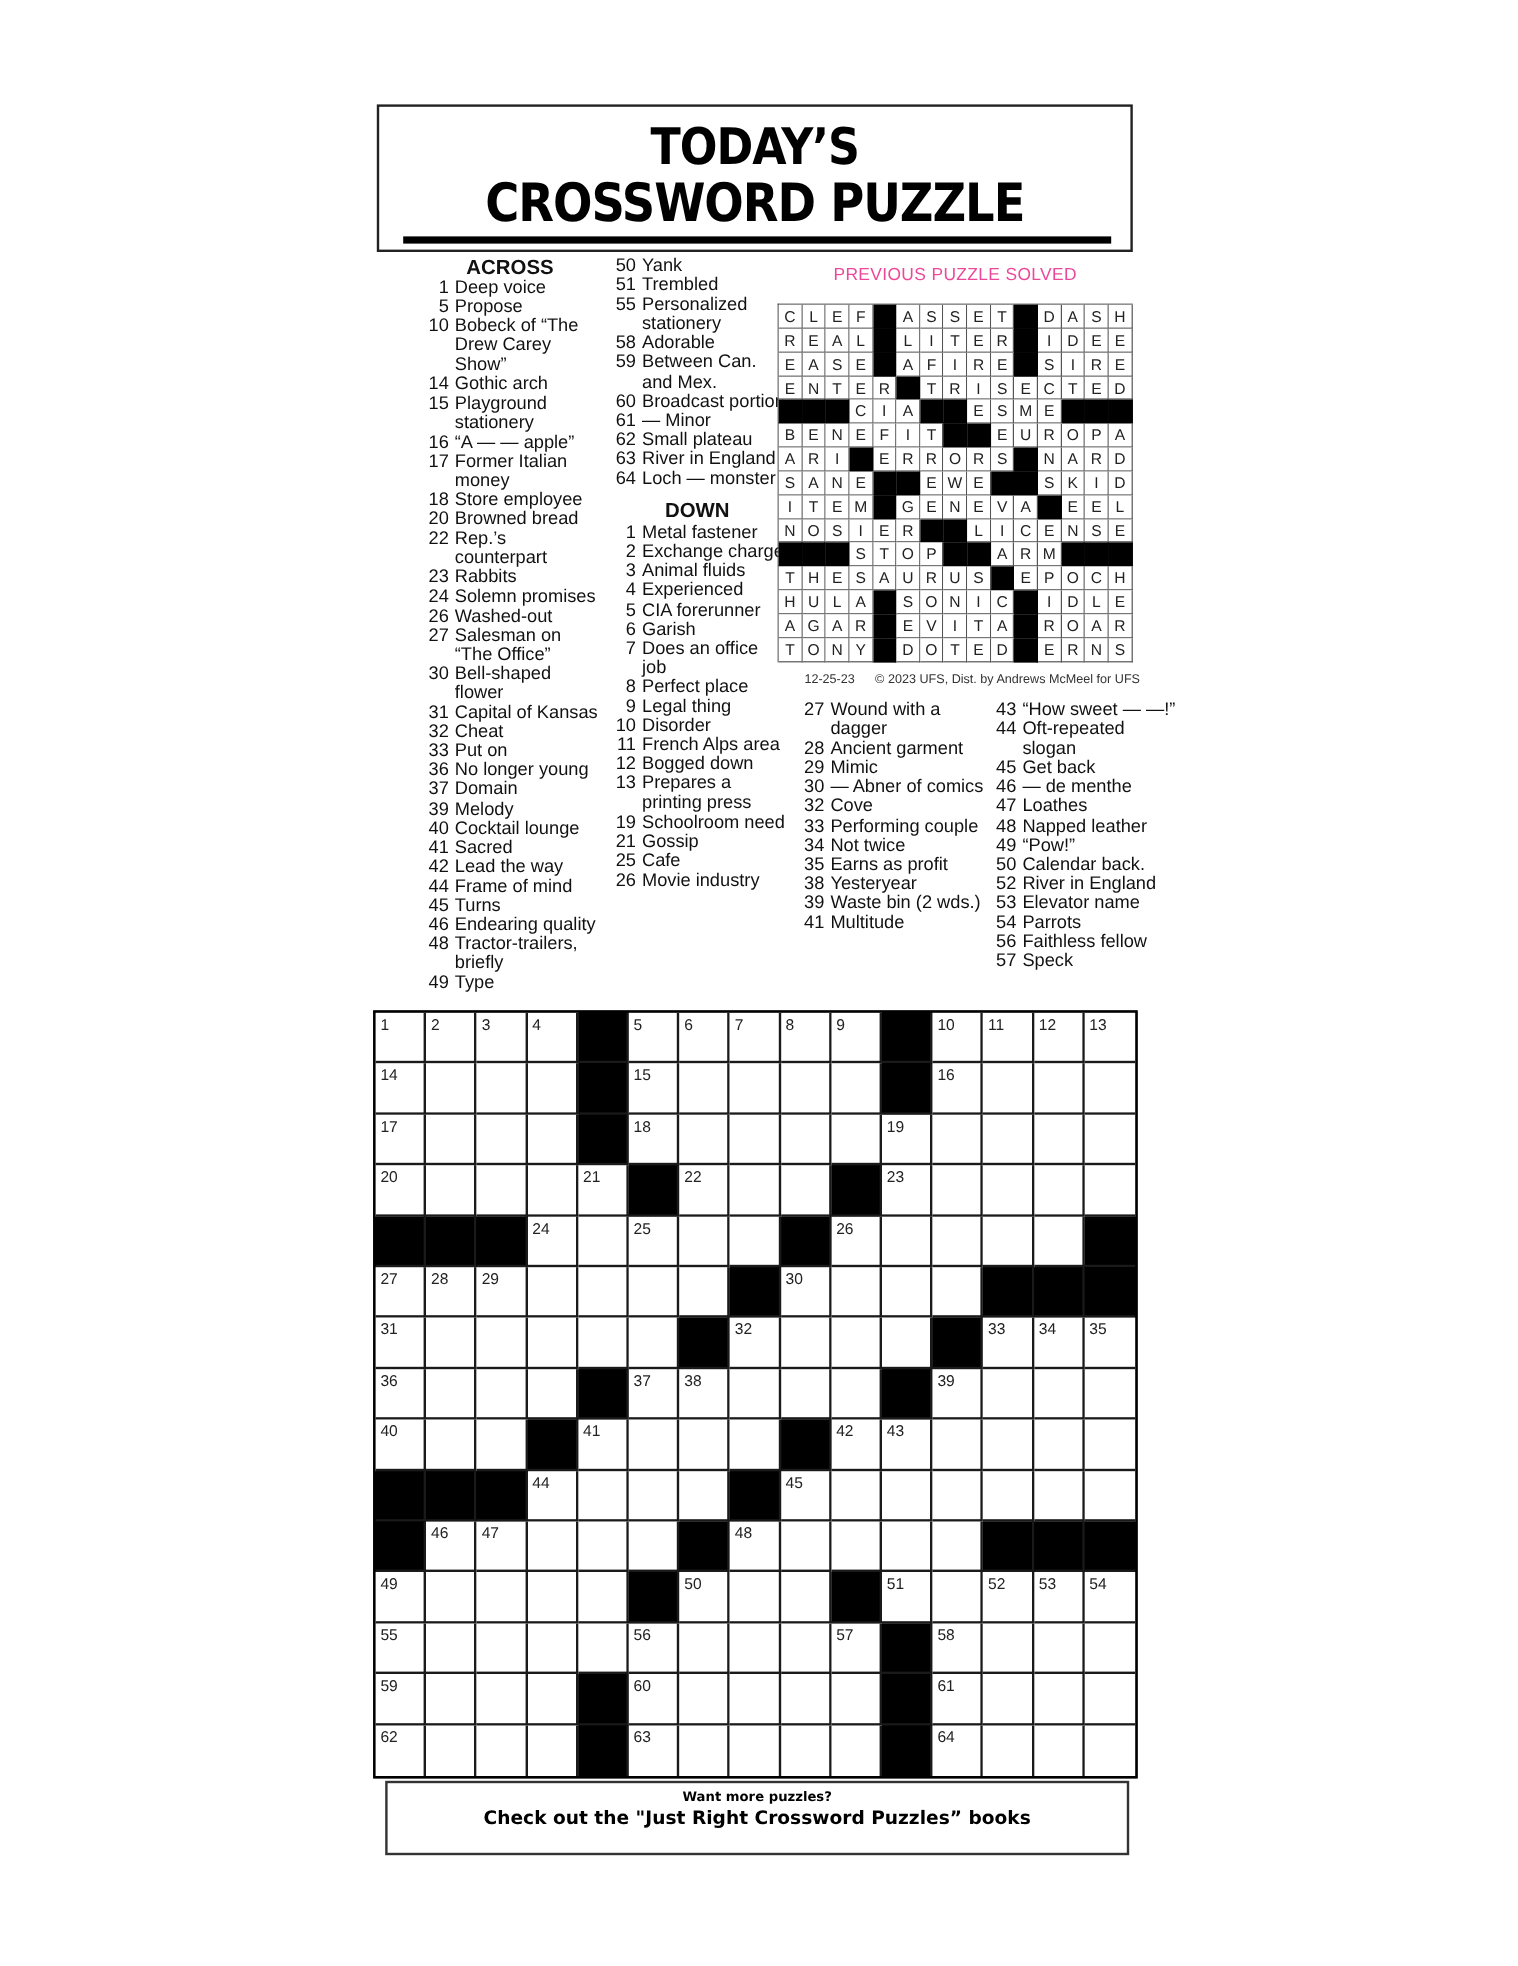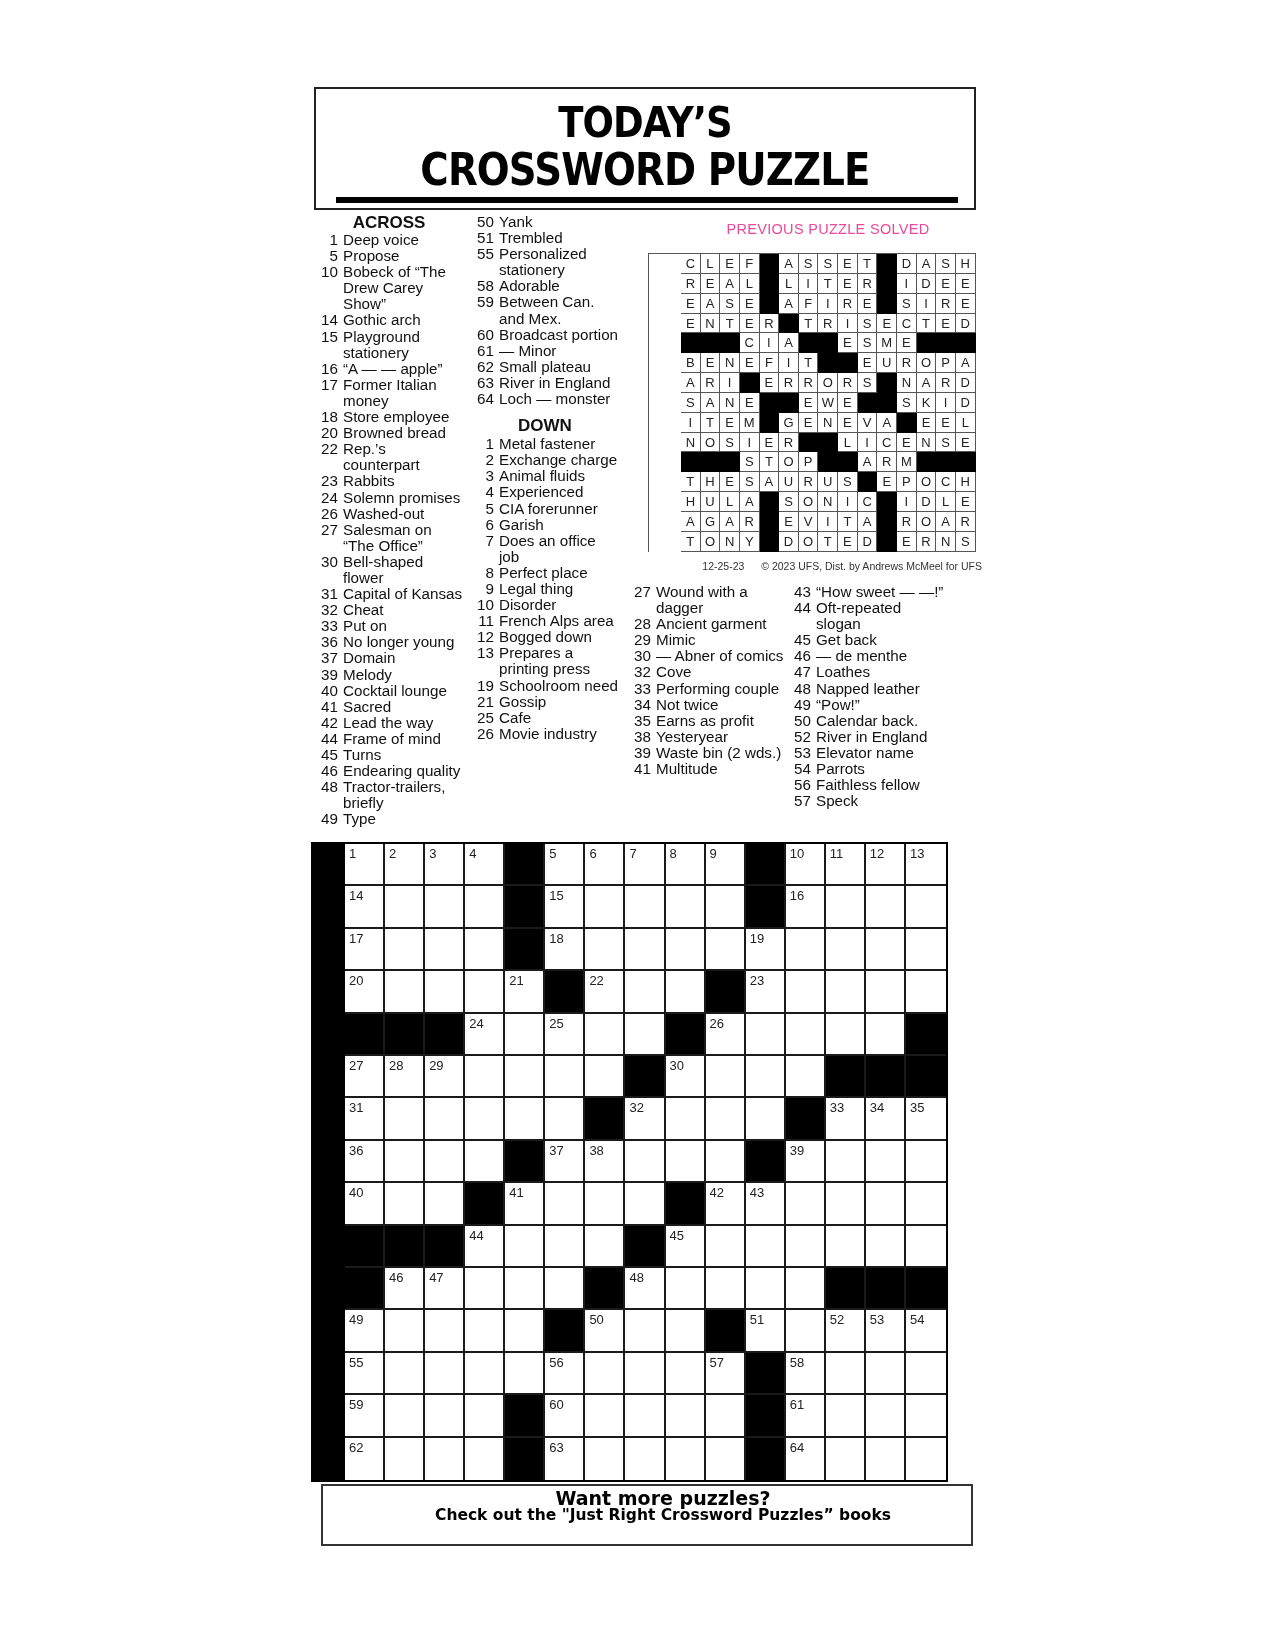--- a/index.html
+++ b/index.html
@@ -1,31 +1,31 @@
 <!DOCTYPE html>
 <html><head>
 <meta charset="utf-8">
 <style>
   html, body { margin: 0; padding: 0; background: #ffffff; }
   body { width: 1265px; height: 1638px; position: relative; overflow: hidden;
          font-family: "Liberation Sans", sans-serif; color: #111; }
-  .abs { position: absolute; padding-left: 32px; }
+  .abs { position: absolute; }
 
   
   #title-box { left: 314px; top: 87px; width: 626px; height: 119px;
                border: 2px solid #222; box-sizing: content-box; }
   .title-line { position: absolute; left: 0; width: 100%; text-align: center;
                 font-family: "DejaVu Sans", sans-serif; font-weight: bold; color: #000;
                 letter-spacing: -1px; transform: scaleX(0.88); }
   #title-l1 { top: 12px; font-size: 42px; line-height: 44px; }
   #title-l2 { top: 58px; font-size: 44px; line-height: 46px; }
   #title-rule { position: absolute; left: 20px; right: 16px; top: 108px; height: 6px; background: #000; }
 
   
-  .clue-col { position: absolute; font-size: 15.2px; line-height: 16.1px; color: #111; }
+  .clue-col { position: absolute; font-size: 15.2px; line-height: 16.1px; color: #111; margin-left: 36px; }
   .clue-head { font-weight: bold; font-size: 17px; line-height: 18px; text-align: center; }
   .clue { display: flex; }
   .clue .num { width: 24px; text-align: right; padding-right: 5px; flex: none; }
   .clue .txt { flex: 1; }
   #col-across { left: 314px; top: 214px; width: 150px; }
   #col-2 { left: 470px; top: 214px; width: 150px; }
   #col-3 { left: 627px; top: 584px; width: 160px; }
   #col-4 { left: 787px; top: 584px; width: 160px; }
   #down-head { margin-top: 10px; margin-bottom: 1px; }
 
@@ -44,21 +44,21 @@
   #main-grid { left: 311px; top: 842px; width: 637px; height: 640px;
                display: grid; grid-template-columns: repeat(15, 1fr); grid-template-rows: repeat(15, 1fr);
                border: 2px solid #000; box-sizing: border-box; background: #000; gap: 0; }
   .mcell { position: relative; background: #fff; border-right: 2px solid #1a1a1a; border-bottom: 2px solid #1a1a1a; box-sizing: border-box; }
   .mcell.blk { background: #000; }
   .mcell .n { position: absolute; left: 4px; top: 3px; font-size: 13px; line-height: 14px; color: #222; }
 
   
   #promo-box { left: 321px; top: 1484px; width: 616px; height: 58px; border: 2px solid #333;
                text-align: center; font-weight: bold; color: #000; }
-  #promo-l1 { font-size: 19px; line-height: 18px; margin-top: 3px; font-family: "DejaVu Sans", sans-serif; }
+  #promo-l1 { font-size: 11px; line-height: 18px; margin-top: 3px; font-family: "DejaVu Sans", sans-serif; }
   #promo-l2, #promo-l3 { font-size: 15.5px; line-height: 17px; font-family: "DejaVu Sans", sans-serif; }
 </style>
 </head>
 <body>
 
 <div id="title-box" class="abs">
   <div id="title-l1" class="title-line">TODAY’S</div>
   <div id="title-l2" class="title-line">CROSSWORD PUZZLE</div>
   <div id="title-rule"></div>
 </div>

